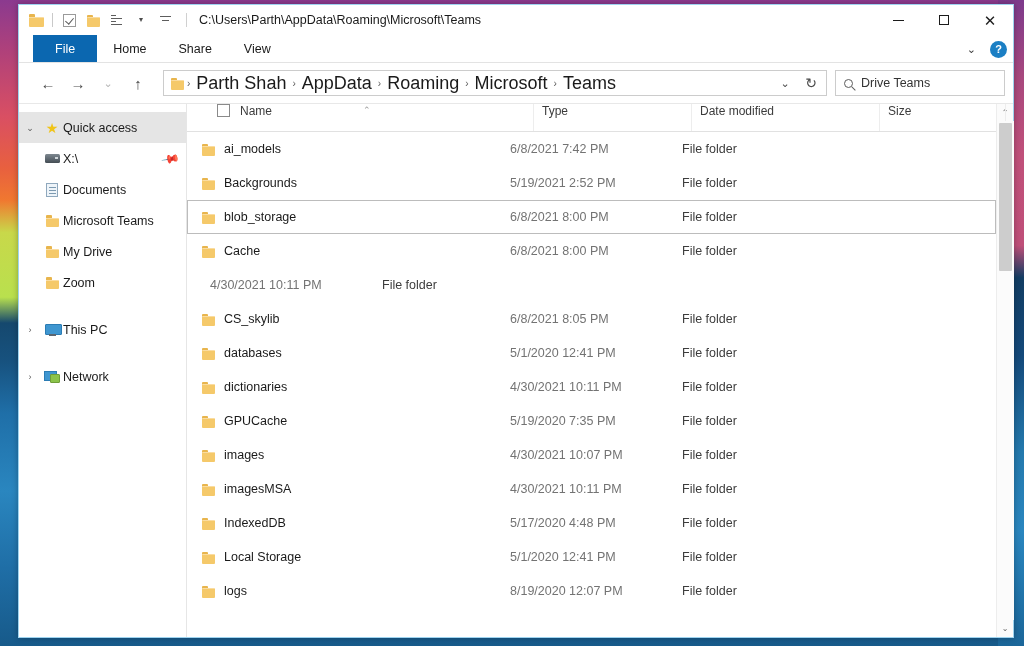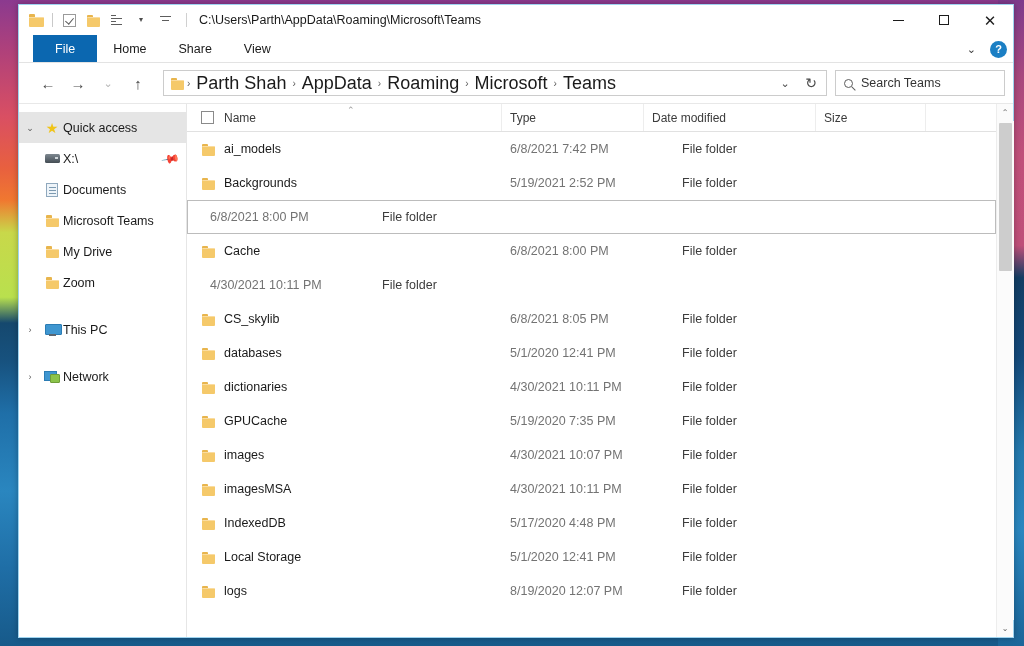--- a/index.html
+++ b/index.html
@@ -430,24 +430,24 @@
     align-items: center;
     border-bottom: 1px solid #e1e1e1;
     font-size: 12px;
     color: #3b3b3b;
     padding-left: 14px;
     position: relative;
     background: #ffffff;
   }
   .col {
     display: flex;
-    align-items: center;
     height: 100%;
     padding-left: 8px;
     position: relative;
+    margin-left: 16px;
   }
   .col + .col { border-left: 1px solid #ededed; }
   .col.name { width: 300px; flex: 0 0 300px; padding-left: 0; }
   .col.date { width: 172px; flex: 0 0 172px; }
   .col.type { width: 142px; flex: 0 0 142px; }
   .col.size { width: 110px; flex: 0 0 110px; }
   .col.pad   { flex: 1; }
   .hdr-check {
     width: 13px; height: 13px;
     border: 1px solid #8a8a8a;
@@ -640,21 +640,21 @@
         <span class="crumb">Microsoft</span>
         <span class="crumb-sep">›</span>
         <span class="crumb">Teams</span>
         <span id="crumb-spacer"></span>
         <span class="crumb-action">⌄</span>
         <span class="crumb-action refresh-glyph">↻</span>
       </div>
 
       <div id="searchbox">
         <span class="mag-glyph"></span>
-        <span id="search-placeholder">Search Teams</span>
+        <span id="search-placeholder">Drive Teams</span>
       </div>
     </div>
 
     <div id="body">
 
       <div id="sidebar">
 
         <div class="nav-item selected">
           <span class="nav-twisty">⌄</span>
           <span class="nav-ico">
@@ -749,20 +749,24 @@
             <div class="row">
               <div class="cell name">
                 <span class="folder-glyph sm"></span>
                 <span>Backgrounds</span>
               </div>
               <div class="cell date">5/19/2021 2:52 PM</div>
               <div class="cell type">File folder</div>
               <div class="cell size"></div>
             </div>
             <div class="row focused">
+              <div class="cell name">
+                <span class="folder-glyph sm"></span>
+                <span>blob_storage</span>
+              </div>
               <div class="cell date">6/8/2021 8:00 PM</div>
               <div class="cell type">File folder</div>
               <div class="cell size"></div>
             </div>
             <div class="row">
               <div class="cell name">
                 <span class="folder-glyph sm"></span>
                 <span>Cache</span>
               </div>
               <div class="cell date">6/8/2021 8:00 PM</div>

